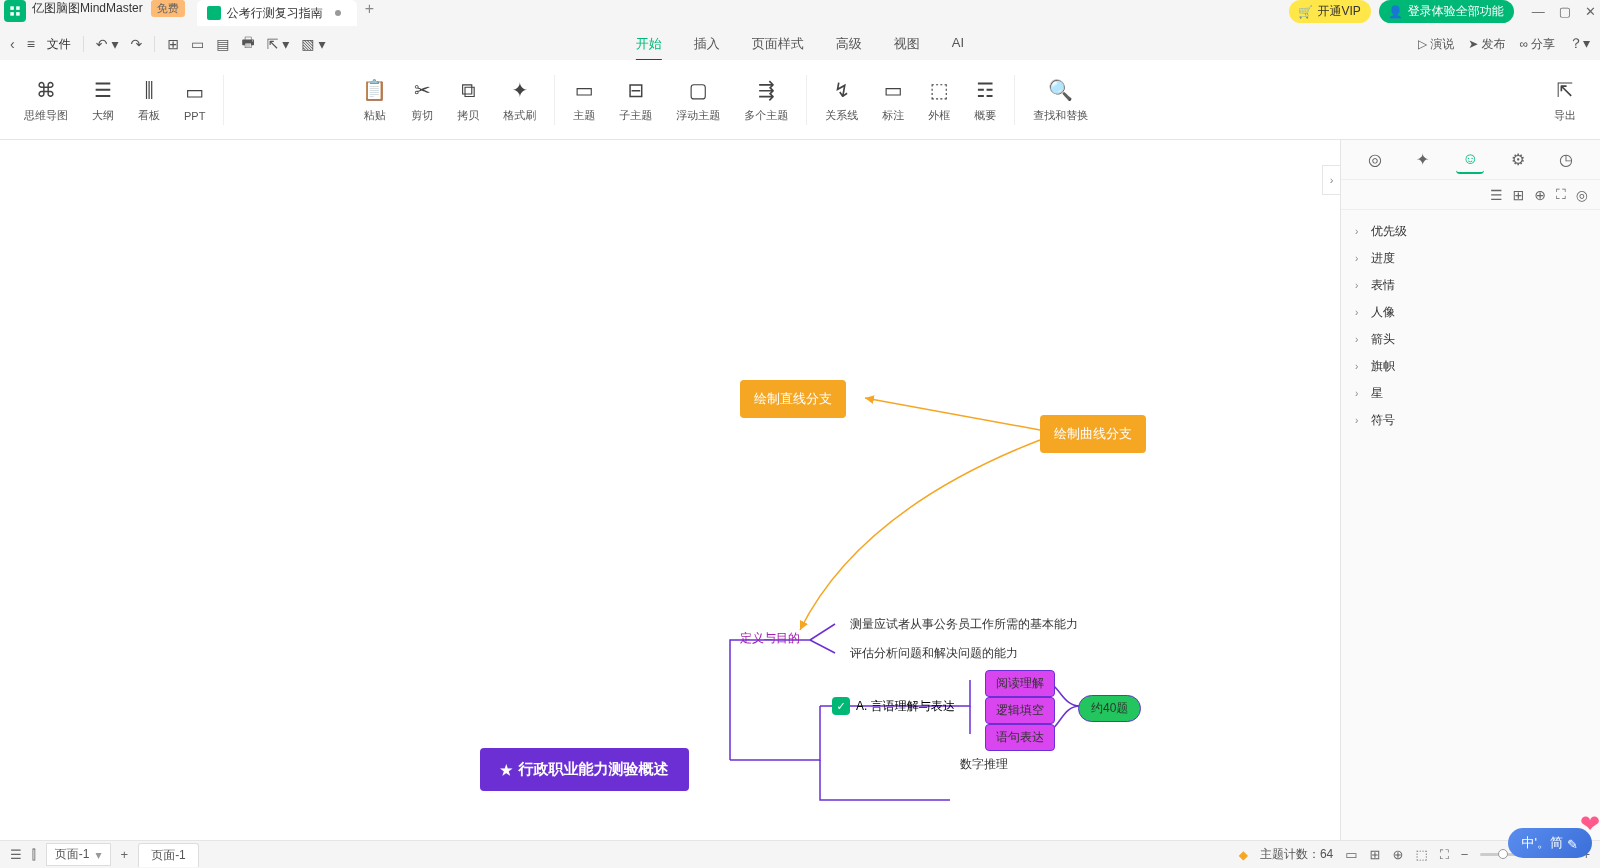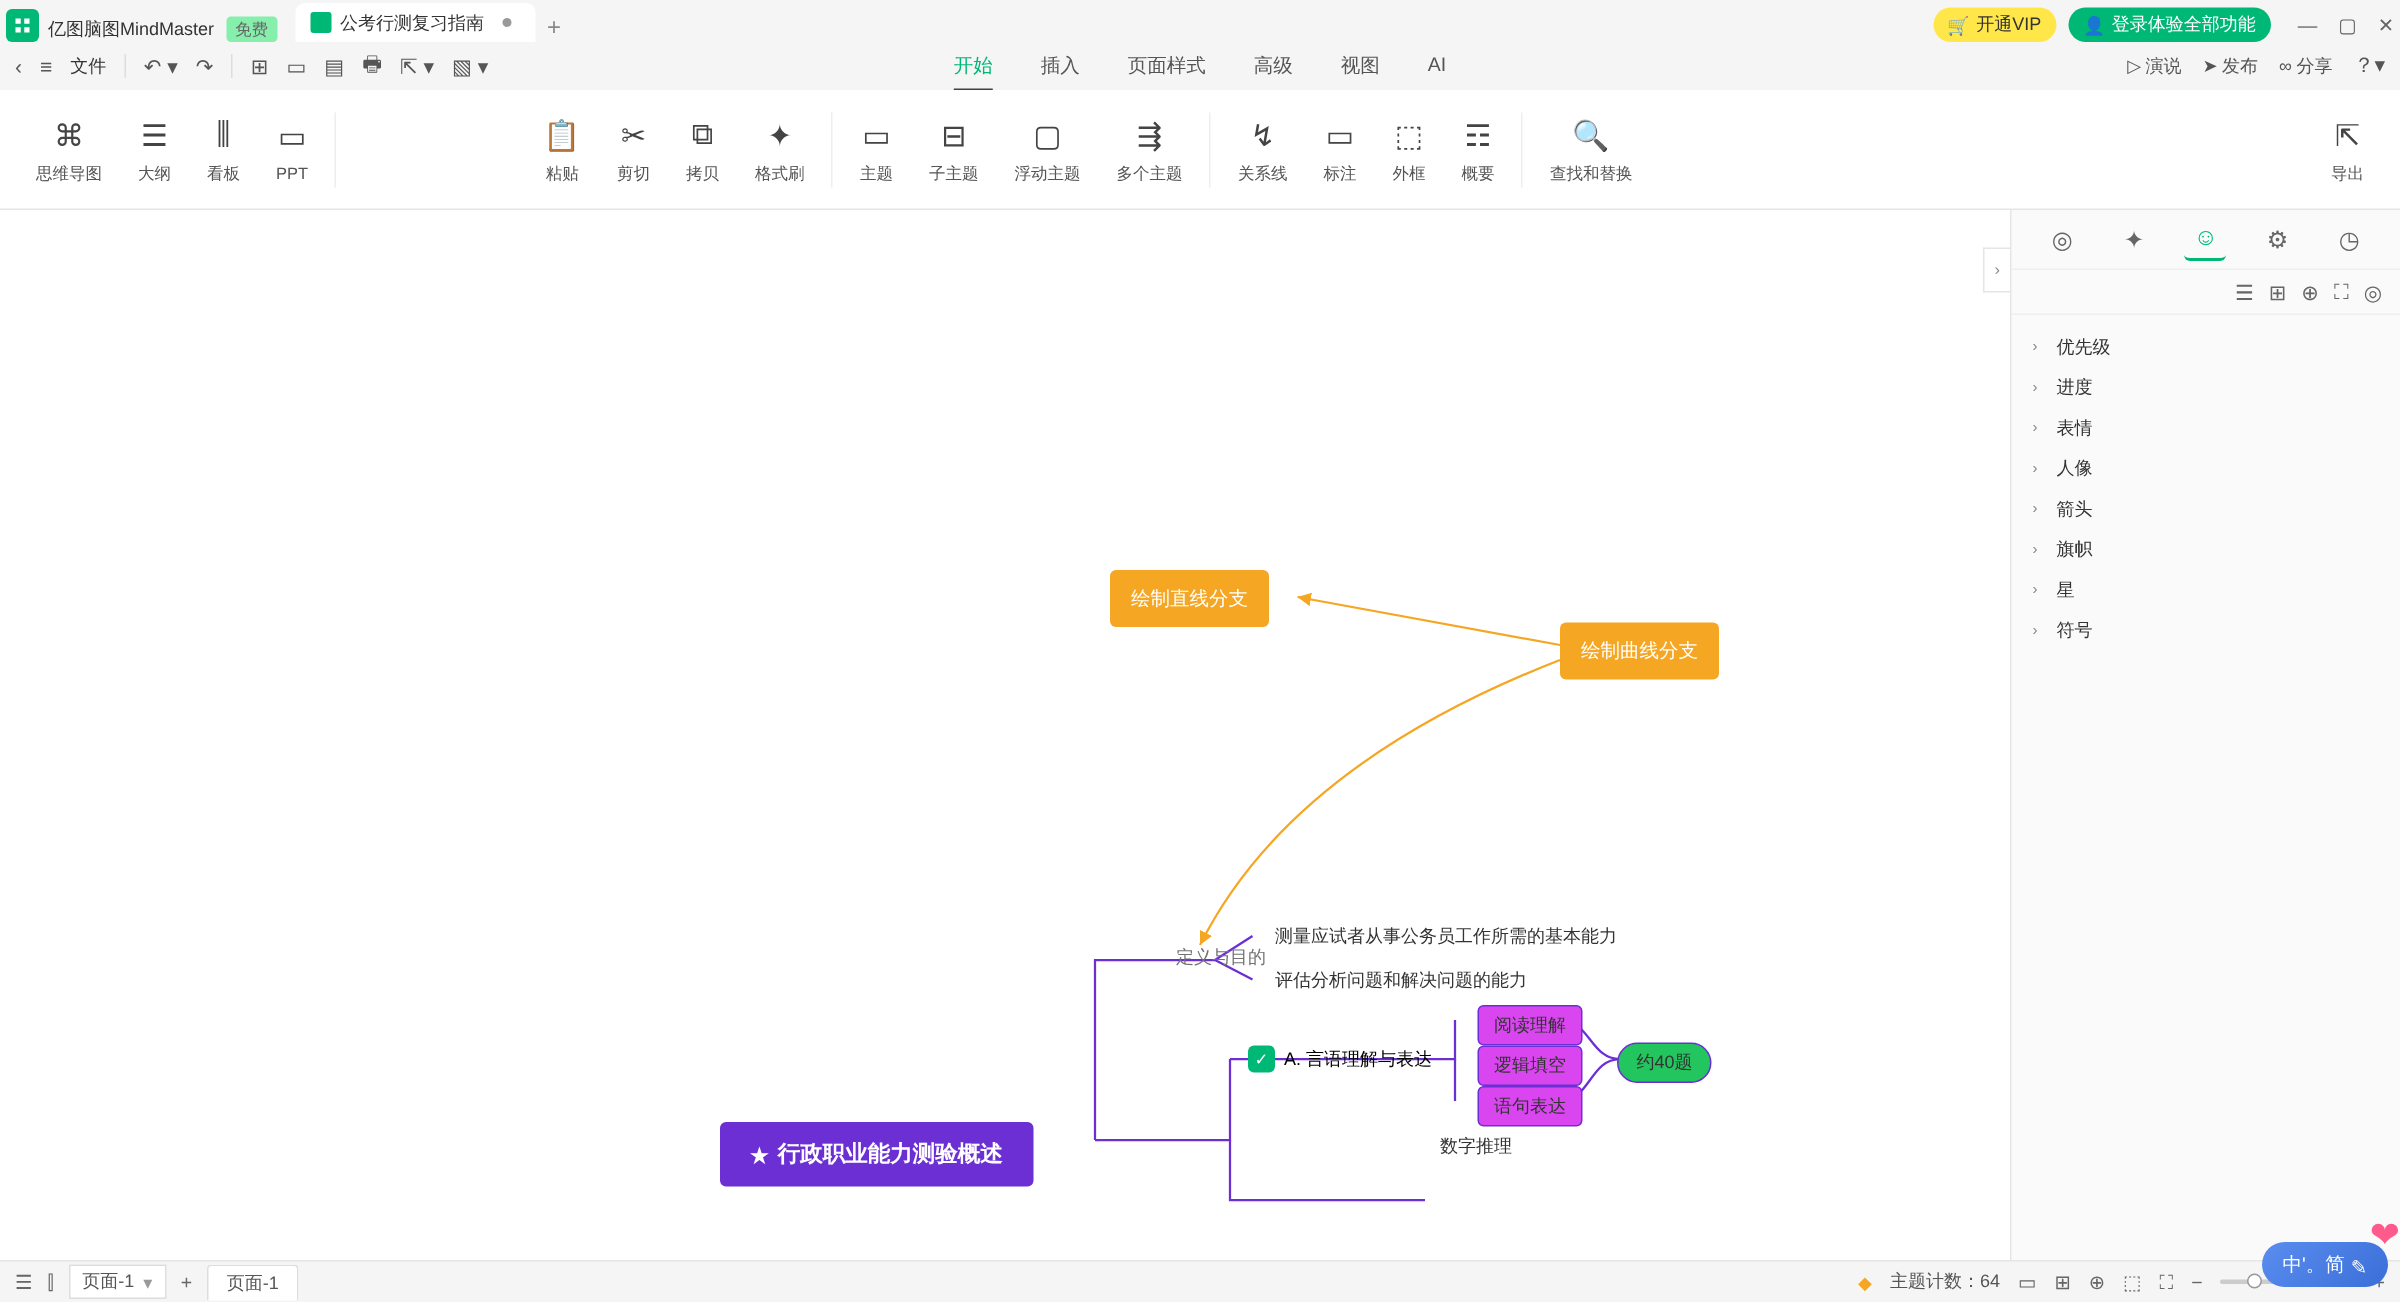--- a/index.html
+++ b/index.html
@@ -1,21 +1,21 @@
 <!DOCTYPE html>
 <html><head>
 <meta charset="utf-8">
 <style>
 *{margin:0;padding:0;box-sizing:border-box;font-family:"Microsoft YaHei",Arial,sans-serif}
 body{background:#f5f5f5;width:1600px;height:868px;overflow:hidden;position:relative}
-.titlebar{height:28px;background:#f5f5f5;display:flex;align-items:flex-end;padding:0 4px}
+.titlebar{height:28px;background:#f5f5f5;display:flex;align-items:flex-start;padding:0 4px}
 .logo-box{width:22px;height:22px;background:#00b876;border-radius:4px;display:flex;align-items:center;justify-content:center;margin-right:6px}
 .logo-box svg{width:14px;height:14px}
 .app-title{font-size:12px;color:#333;margin-right:8px}
-.free-badge{background:#86efac;color:#666;font-size:11px;padding:1px 6px;border-radius:3px;margin-right:12px}
+.free-badge{background:#fdba74;color:#666;font-size:11px;padding:1px 6px;border-radius:3px;margin-right:12px}
 .tab{display:flex;align-items:center;background:#fff;height:26px;padding:0 10px;border-radius:6px 6px 0 0;gap:6px}
 .tab-icon{width:14px;height:14px;background:#00b876;border-radius:2px}
 .tab-title{font-size:12px;color:#333}
 .tab-dot{width:6px;height:6px;background:#999;border-radius:50%;margin:0 6px}
 .tab-plus{margin-left:8px;color:#888;font-size:16px;cursor:pointer}
 .titlebar-right{margin-left:auto;display:flex;align-items:center;gap:8px}
 .vip-btn{background:#ffe74a;color:#333;font-size:12px;padding:3px 10px;border-radius:12px;display:flex;align-items:center;gap:4px}
 .login-btn{background:#00b876;color:#fff;font-size:12px;padding:3px 10px;border-radius:12px;display:flex;align-items:center;gap:4px}
 .win-btns{display:flex;gap:14px;margin-left:10px;color:#666}
 .win-btns span{cursor:pointer;font-size:13px}
@@ -237,21 +237,21 @@
     <path d="M 820 566 L 970 566 L 970 540" stroke="#6b2fd4" stroke-width="1.5" fill="none"></path>
     <path d="M 970 566 L 970 594" stroke="#6b2fd4" stroke-width="1.5" fill="none"></path>
     <path d="M 1040 540 C 1060 540 1060 566 1080 566" stroke="#6b2fd4" stroke-width="1.5" fill="none"></path>
     <path d="M 1040 594 C 1060 594 1060 566 1080 566" stroke="#6b2fd4" stroke-width="1.5" fill="none"></path>
     <path d="M 820 620 L 820 660 L 950 660" stroke="#6b2fd4" stroke-width="1.5" fill="none"></path>
   </svg>
 
   <div class="node-orange" style="top:240px;left:740px">绘制直线分支</div>
   <div class="node-orange" style="top:275px;left:1040px">绘制曲线分支</div>
 
-  <div class="node-text" style="top:490px;left:784px;color:#737373">定义与目的</div>
+  <div class="node-text" style="top:490px;left:740px;color:#a21caf">定义与目的</div>
   <div class="node-text" style="top:476px;left:850px">测量应试者从事公务员工作所需的基本能力</div>
   <div class="node-text" style="top:505px;left:850px">评估分析问题和解决问题的能力</div>
 
   <div style="position:absolute;top:557px;left:832px;display:flex;align-items:center;gap:6px">
     <span class="green-check">✓</span>
     <span style="font-size:12px">A. 言语理解与表达</span>
   </div>
 
   <div class="node-box" style="top:530px;left:985px">阅读理解</div>
   <div class="node-box" style="top:557px;left:985px">逻辑填空</div>

